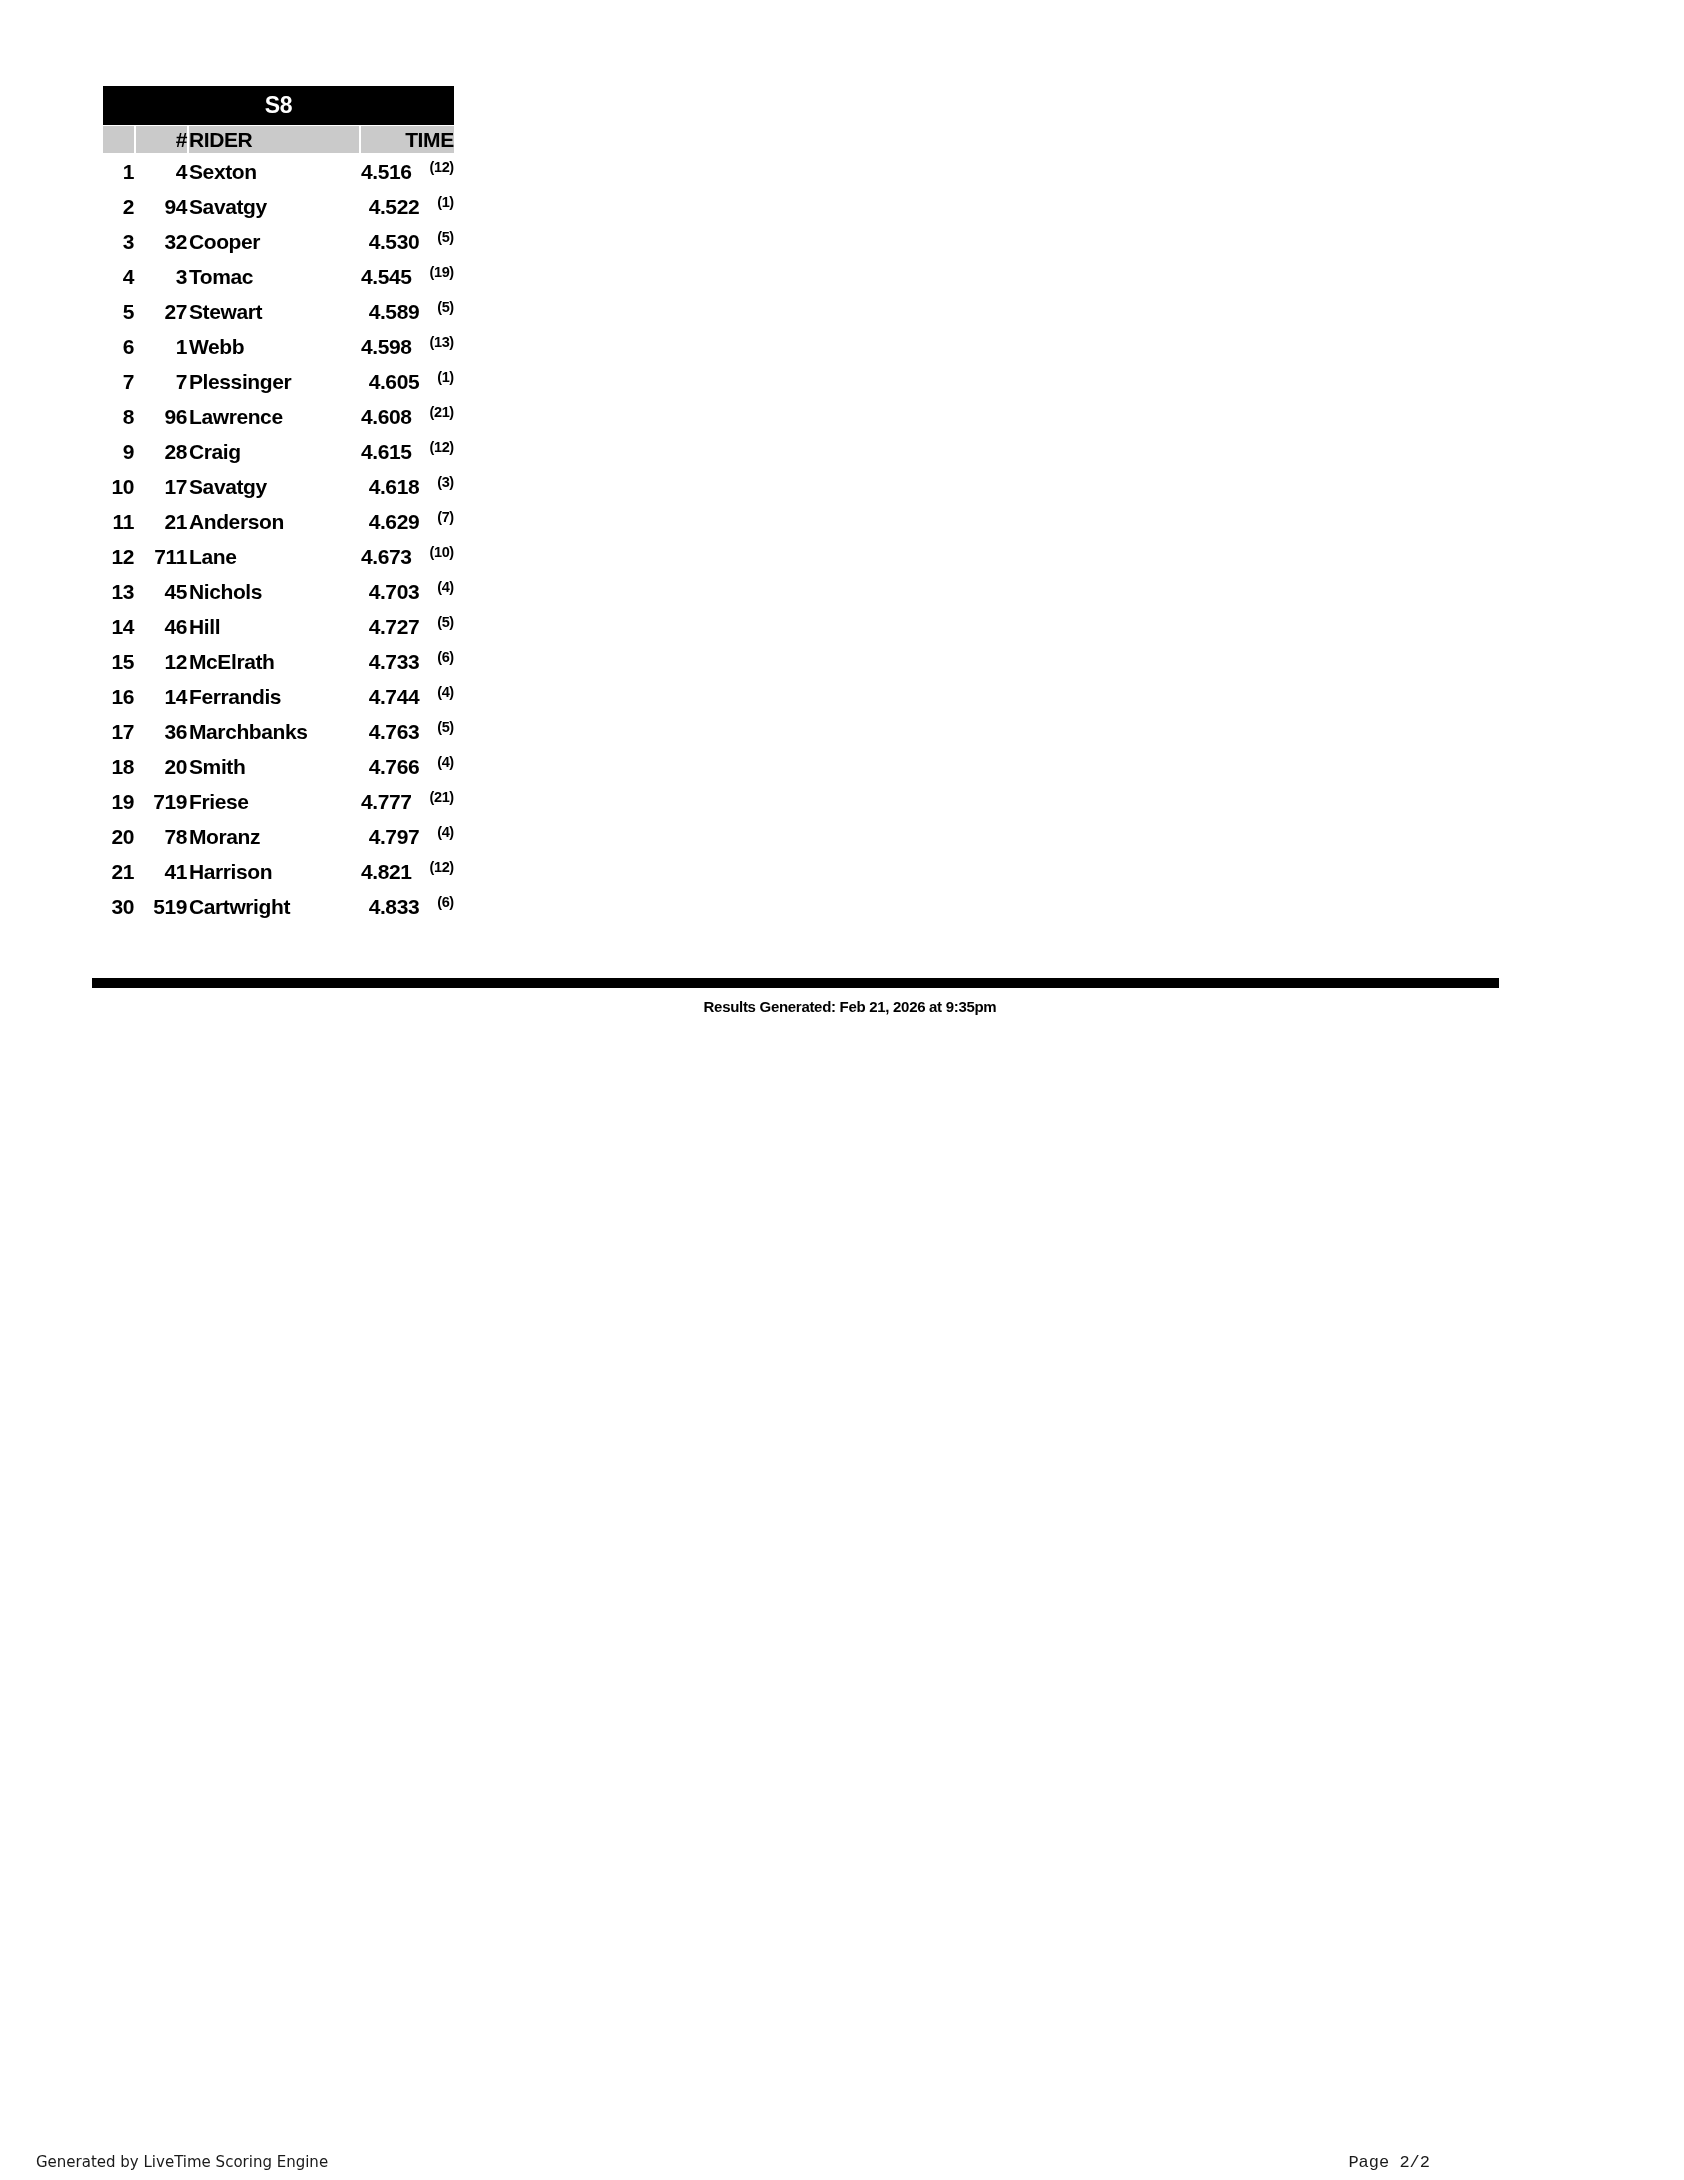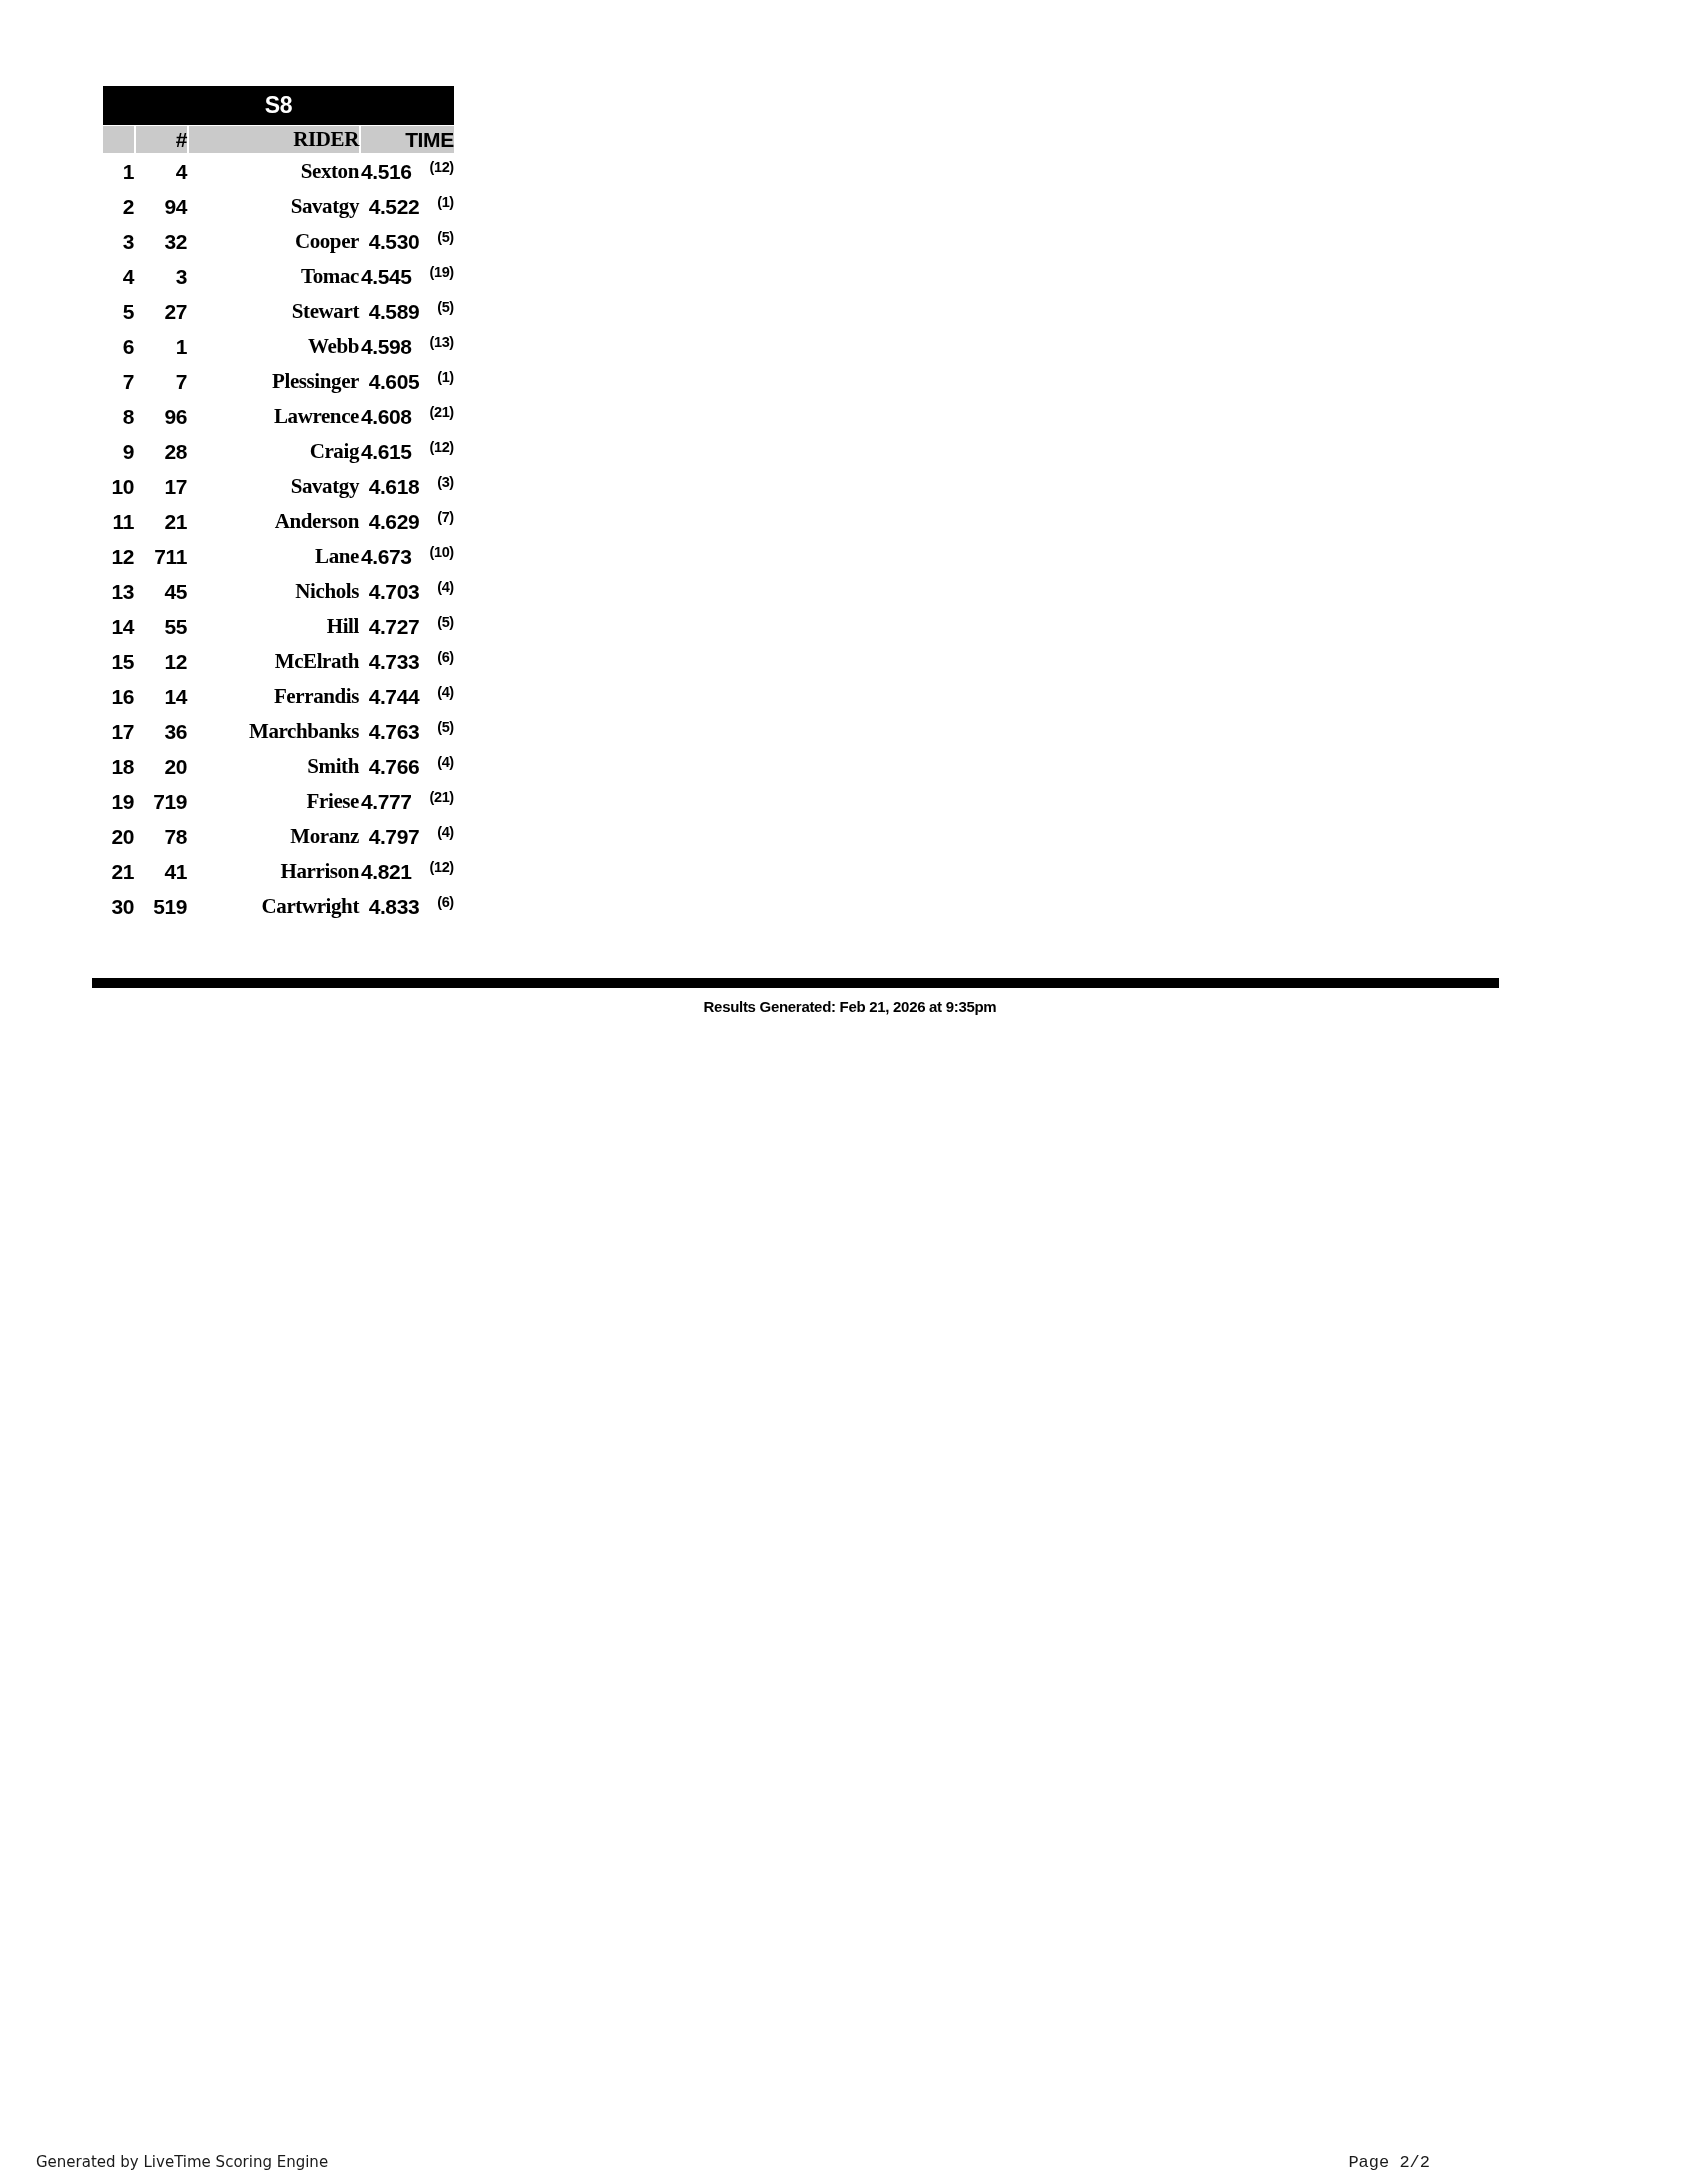--- a/index.html
+++ b/index.html
@@ -34,21 +34,21 @@
     height: 39px;
     text-align: center;
     font-size: 23px;
   }
   tr.colhead th {
     background: #cacaca;
     height: 27px;
   }
   .c-pos  { width: 31px;  text-align: right; padding-right: 5.1px; }
   .c-num  { width: 51px;  text-align: right; padding-right: 10.2px; }
-  .c-rider{ width: 170px; text-align: right;  padding-left: 6.8px; font-family: Liberation Serif, serif; }
+  .c-rider{ width: 170px; text-align: left;  padding-left: 6.8px; }
   .c-time { min-width: 77px; text-align: right; padding-right: 1.7px; }
   tbody.rows td { height: 34px; }
   sup.lap {
     font-size: 14.5px;
     vertical-align: baseline;
     position: relative;
     top: -0.45em;
     margin-left: 18px;
     letter-spacing: -0.4px;
   }
@@ -178,21 +178,21 @@
           <td class="c-time"><span>4.673</span><sup class="lap">(10)</sup></td>
         </tr>
         <tr>
           <td class="c-pos">13</td>
           <td class="c-num">45</td>
           <td class="c-rider">Nichols</td>
           <td class="c-time"><span>4.703</span><sup class="lap">(4)</sup></td>
         </tr>
         <tr>
           <td class="c-pos">14</td>
-          <td class="c-num">55</td>
+          <td class="c-num">46</td>
           <td class="c-rider">Hill</td>
           <td class="c-time"><span>4.727</span><sup class="lap">(5)</sup></td>
         </tr>
         <tr>
           <td class="c-pos">15</td>
           <td class="c-num">12</td>
           <td class="c-rider">McElrath</td>
           <td class="c-time"><span>4.733</span><sup class="lap">(6)</sup></td>
         </tr>
         <tr>

